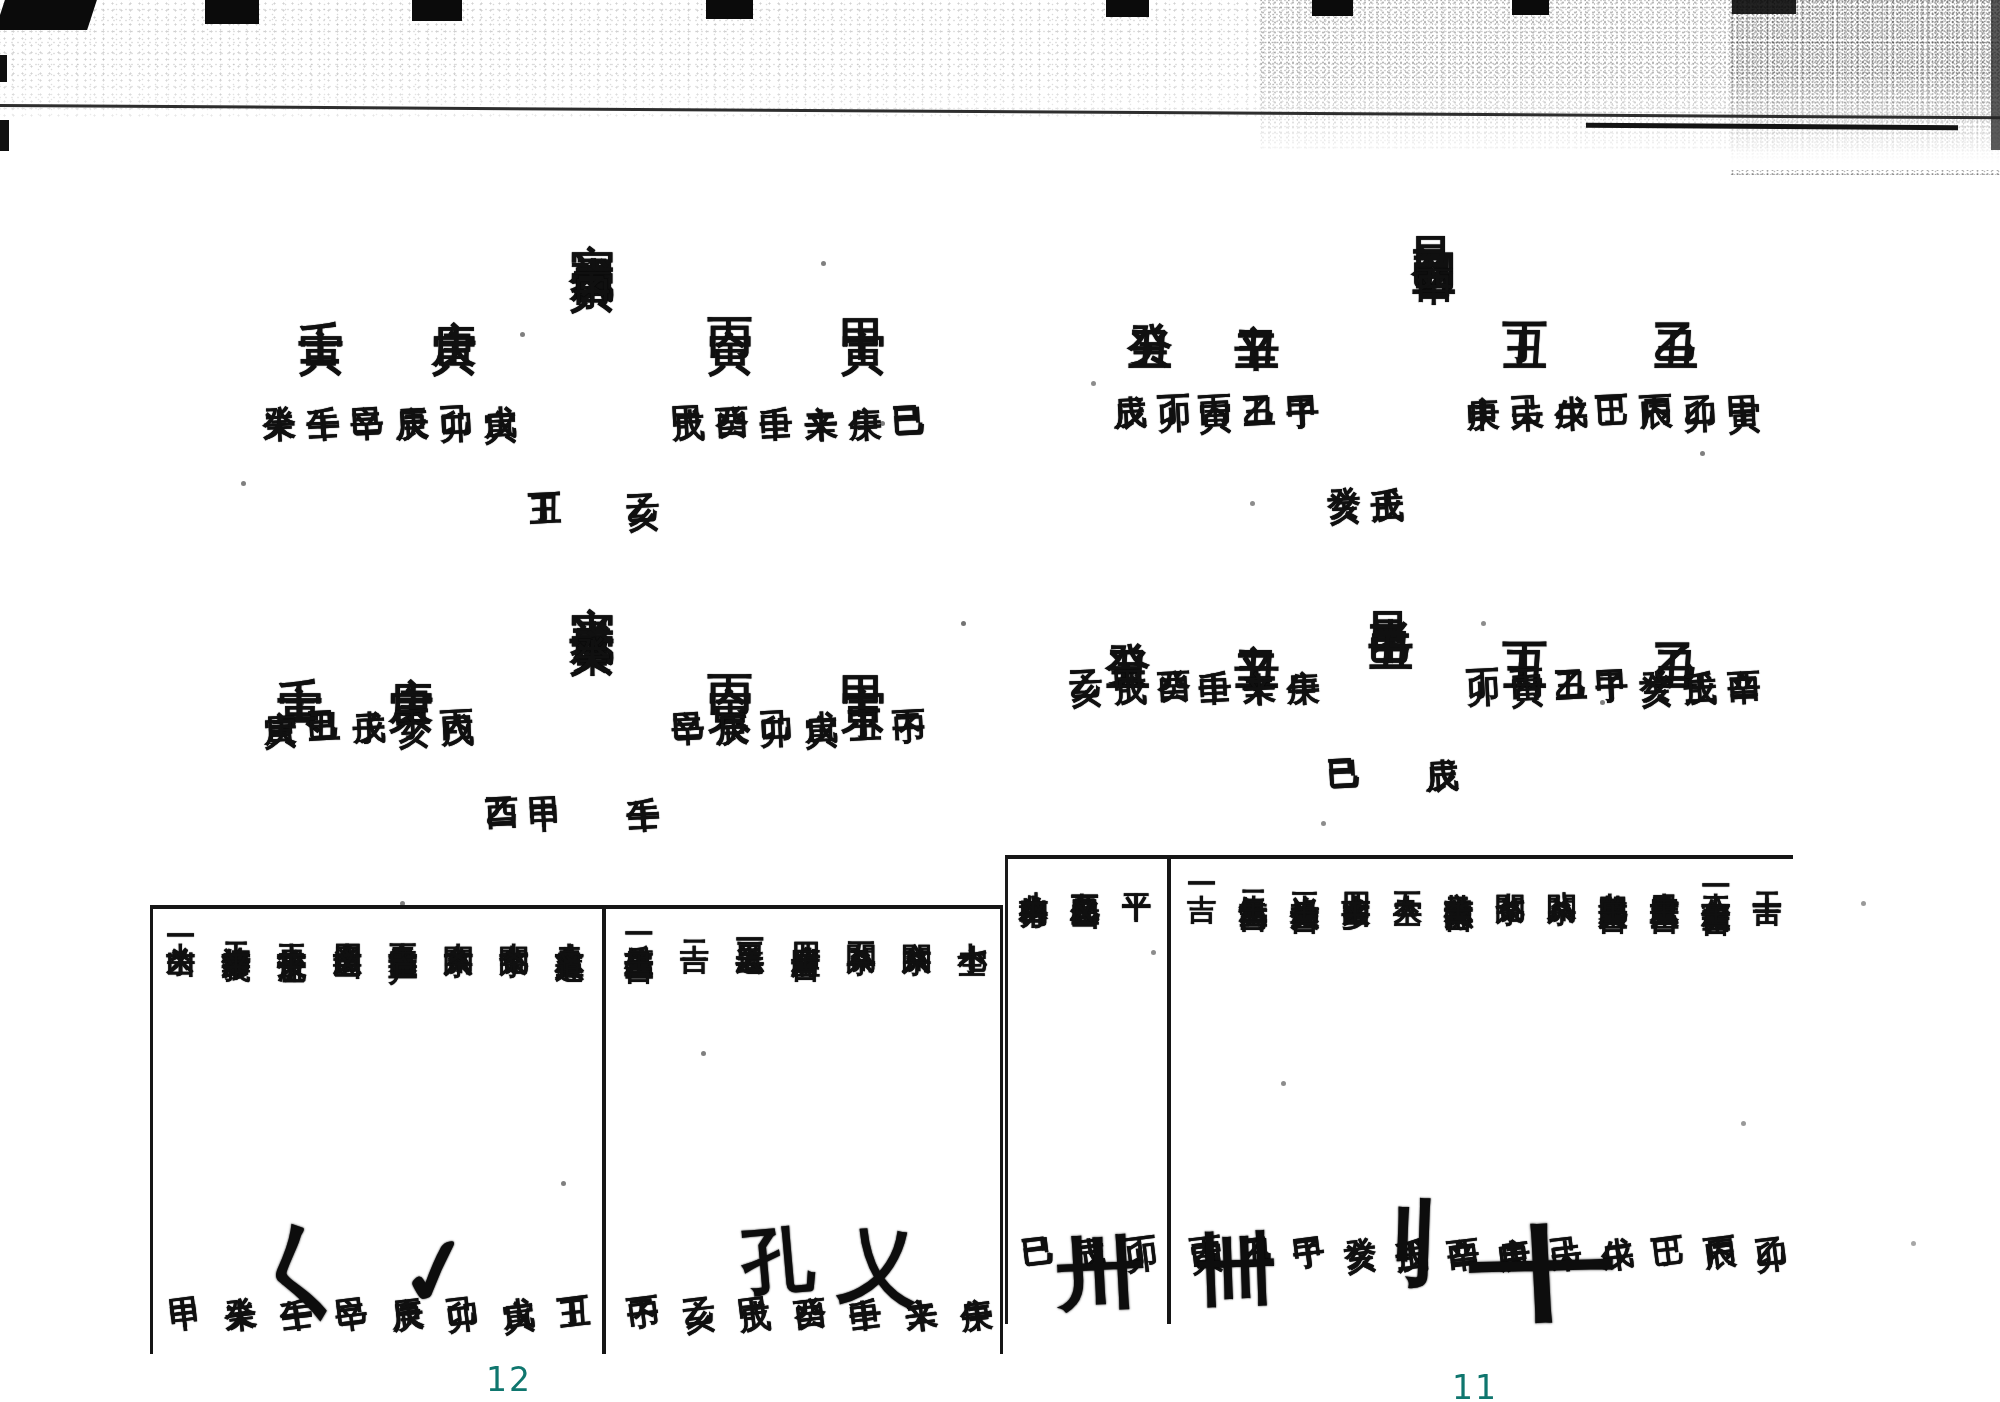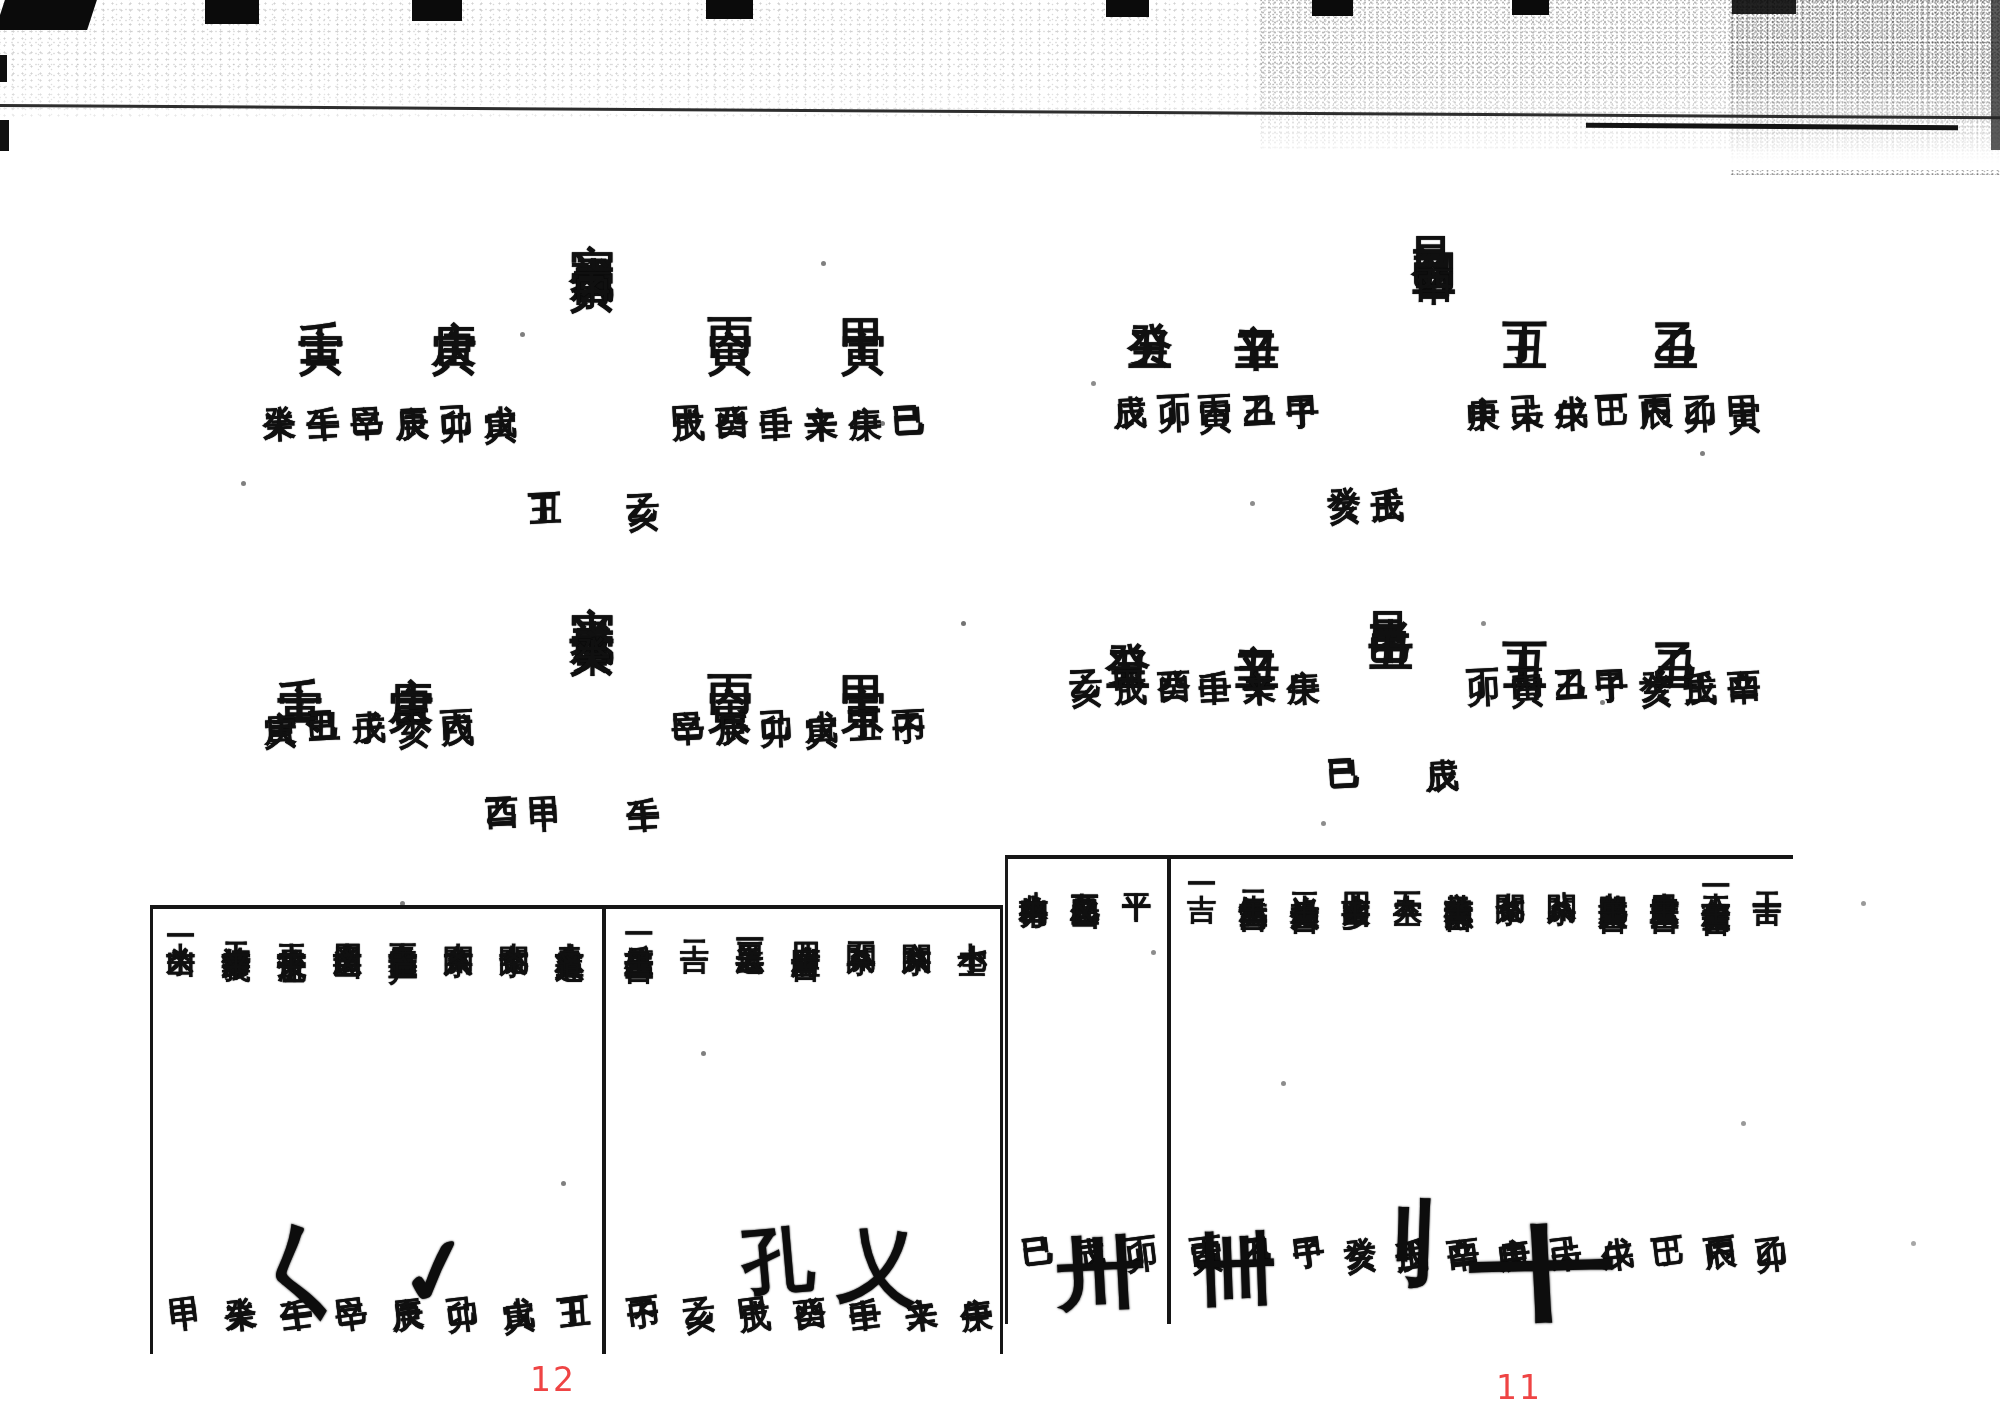--- a/index.html
+++ b/index.html
@@ -110,21 +110,21 @@
   .lm4{left:840px;top:1226px;font-size:80px;transform:rotate(6deg);}
   .rm1{left:1062px;top:1234px;font-size:78px;transform:rotate(-3deg) scaleX(1.15);}
   .rm2{left:1198px;top:1230px;font-size:78px;transform:rotate(-2deg);}
   .rm3{left:1352px;top:1196px;font-size:92px;transform:rotate(2deg);}
   .rm4{left:1492px;top:1222px;font-size:102px;transform:scaleX(1.45) rotate(-2deg);}
 
   
   .watermark{position:absolute;left:1540px;top:1280px;font-family:"DejaVu Sans", sans-serif;
     font-size:62px;font-weight:700;letter-spacing:9px;color:#c3c3c3;
     text-shadow:3px 3px 0 rgba(244,244,244,.95), -1px -1px 0 rgba(166,166,166,.45);}
-  .pagenum{position:absolute;font-family:"DejaVu Sans", sans-serif;font-size:33px;color:#ef4444;letter-spacing:2px;margin-left:44px;}
+  .pagenum{position:absolute;font-family:"DejaVu Sans", sans-serif;font-size:33px;color:#0f766e;letter-spacing:2px;}
   .pn-left{left:486px;top:1360px;}
   .pn-right{left:1452px;top:1368px;}
 </style>
 </head>
 <body>
 
 <div class="canvas">
 
   <div class="noise noise-top"></div>
   <div class="noise noise-right"></div>

